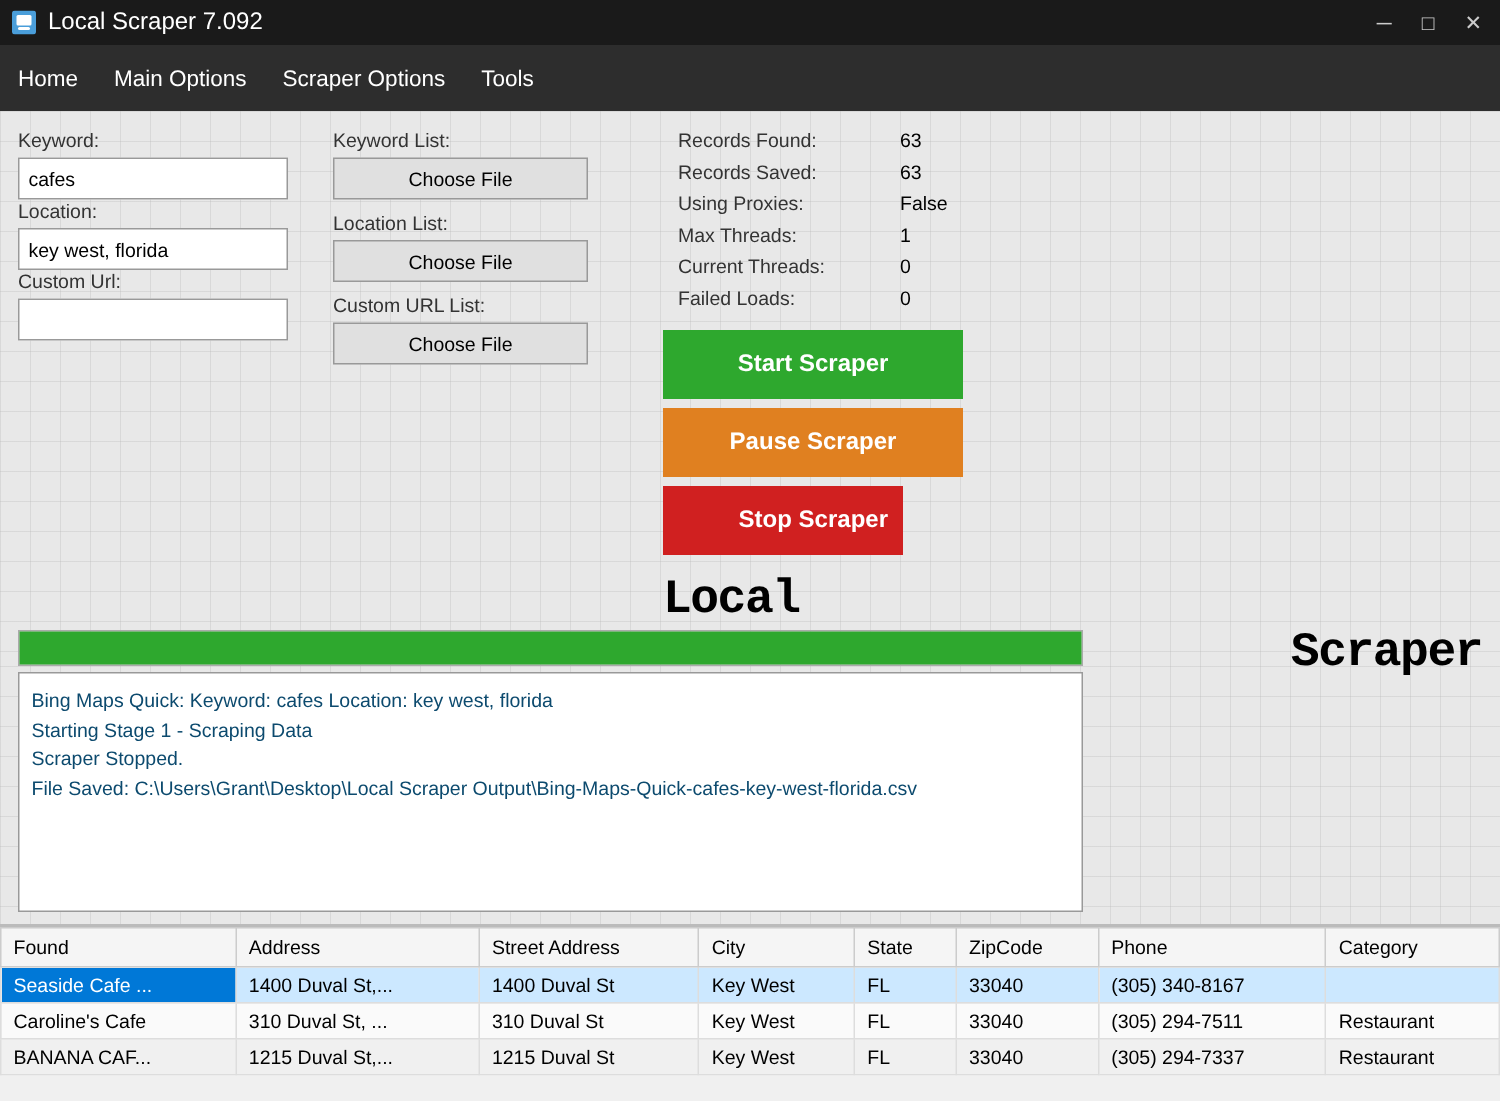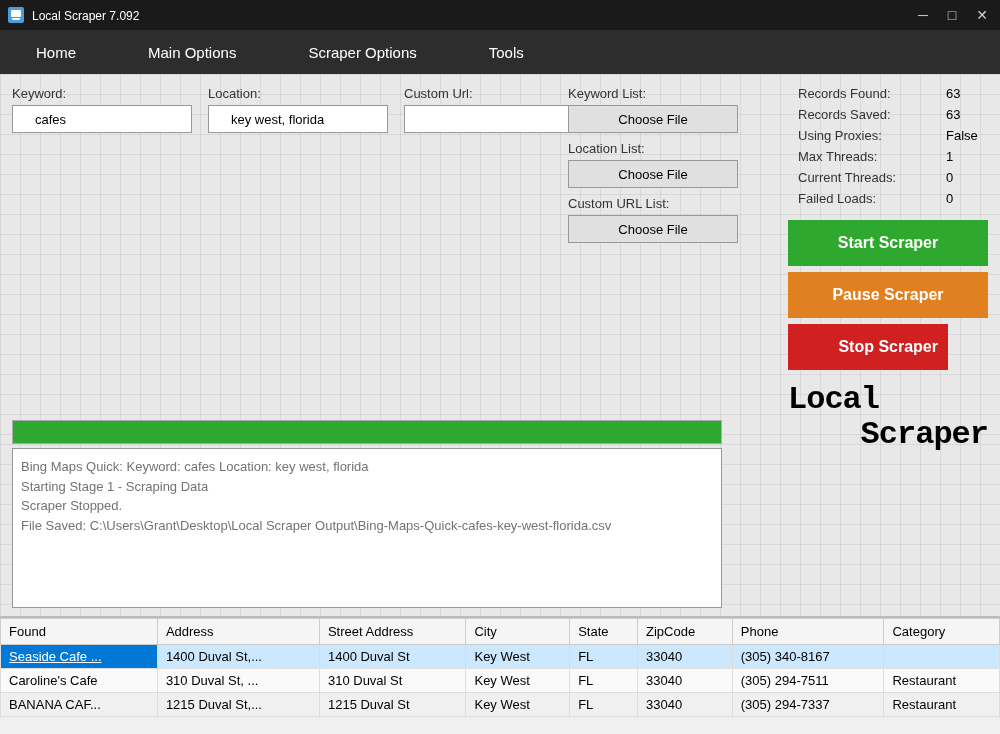--- a/index.html
+++ b/index.html
@@ -15,23 +15,23 @@
       background: #1a1a1a;
       color: #fff;
       height: 30px;
       display: flex;
       align-items: center;
       padding: 0 8px;
       justify-content: space-between;
     }
     .title-bar-left {
       display: flex;
-      align-items: flex-end;
+      align-items: center;
       gap: 8px;
-      font-size: 12px;
+      font-size: 16px;
     }
     .title-bar-controls {
       display: flex;
       gap: 12px;
       font-size: 14px;
     }
     .title-bar-btn {
       cursor: pointer;
       color: #ccc;
       background: none;
@@ -41,21 +41,21 @@
       padding: 2px 4px;
     }
     .menu-bar {
       background: #2d2d2d;
       display: flex;
       height: 44px;
       align-items: center;
     }
     .menu-item {
       color: #fff;
-      padding: 0 36px;
+      padding: 0 12px;
       height: 100%;
       display: flex;
       align-items: center;
       font-size: 15px;
       cursor: pointer;
     }
     .main-content {
       background: #e8e8e8;
       background-image: 
         linear-gradient(rgba(180,180,180,0.3) 1px, transparent 1px),
@@ -88,33 +88,33 @@
     .list-box li {
       padding: 3px 6px;
       cursor: pointer;
       font-size: 13px;
       color: #000;
       white-space: nowrap;
     }
     .list-box li.selected { background: #0078d7; color: #fff; }
     .middle-panel {
       display: flex;
-      flex-direction: row;
-      gap: 16px;
+      flex-direction: column;
+      gap: 0;
       min-width: 200px;
     }
     .field-group {
       display: flex;
       flex-direction: column;
       gap: 2px;
     }
     .field-input {
       border: 1px solid #999;
       background: #fff;
-      padding: 4px 22px;
+      padding: 4px 6px;
       font-size: 13px;
       width: 180px;
       height: 28px;
     }
     .right-panel-lists {
       display: flex;
       flex-direction: column;
       gap: 8px;
       min-width: 200px;
     }
@@ -214,21 +214,21 @@
         linear-gradient(90deg, rgba(180,180,180,0.3) 1px, transparent 1px);
       background-size: 20px 20px;
     }
     .log-box {
       border: 1px solid #999;
       background: #fff;
       width: 710px;
       height: 160px;
       padding: 8px;
       font-size: 13px;
-      color: #737373;
+      color: #0c4a6e;
       overflow-y: scroll;
       line-height: 1.5;
       white-space: pre-wrap;
     }
     .data-table-section {
       flex: 1;
       border-top: 2px solid #bbb;
       overflow: hidden;
     }
     .data-table {
@@ -248,21 +248,21 @@
     .data-table td {
       border: 1px solid #ddd;
       padding: 4px 8px;
       white-space: nowrap;
       max-width: 130px;
       overflow: hidden;
       text-overflow: ellipsis;
     }
     .data-table tr:nth-child(even) td { background: #fafafa; }
     .row-selected td { background: #cce8ff; }
-    .row-selected td:first-child { background: #0078d7; color: #fff; text-decoration: underline; }
+    .row-selected td:first-child { background: #0078d7; color: #fff; }
   </style>
 </head>
 <body>
 
 <div class="title-bar">
   <div class="title-bar-left">
     <svg width="16" height="16" viewBox="0 0 16 16">
       <rect width="16" height="16" fill="#4a9eda" rx="2"></rect>
       <rect x="3" y="3" width="10" height="7" fill="#fff" rx="1"></rect>
       <rect x="4" y="11" width="8" height="2" fill="#fff" rx="1"></rect>

